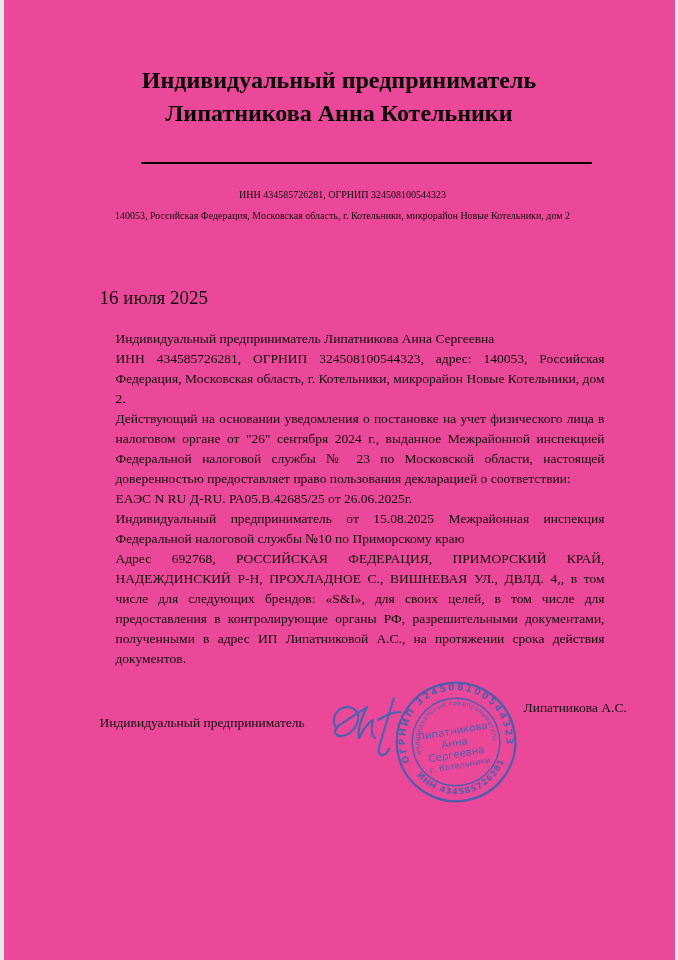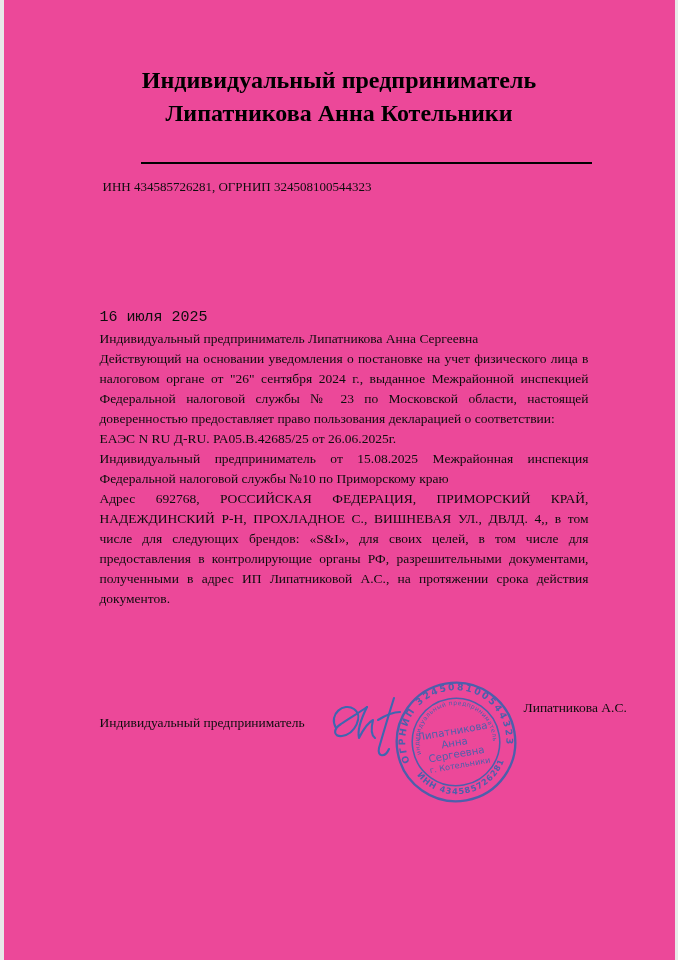--- a/index.html
+++ b/index.html
@@ -16,30 +16,29 @@
     position:absolute;top:64px;left:0;right:0;
     text-align:center;font-weight:bold;
     font-size:24px;line-height:33px;
     color:#000;
   }
   .head-rule{
     position:absolute;top:162px;left:137px;
     width:451px;height:2px;background:#000;
   }
   .head-contacts{
-    position:absolute;top:176px;left:99px;width:480px;
-    font-size:13px;line-height:21px;
+    position:absolute;top:184px;left:99px;width:480px;
+    text-align:center;font-size:10px;line-height:21px;
   }
   .doc-date{
-    position:absolute;top:309px;left:96px;
-    font-size:15px;
-    font-family:Liberation Mono, monospace;
+    position:absolute;top:287px;left:96px;
+    font-size:19px;
   }
   .doc-body{
-    position:absolute;top:329px;left:96px;width:489px;
+    position:absolute;top:329px;left:112px;width:489px;
     font-size:13.5px;line-height:20px;text-align:justify;
   }
   .doc-body p{margin:0;}
   .sig-label{
     position:absolute;top:715px;left:96px;font-size:13.5px;
   }
   .sig-name{
     position:absolute;top:700px;left:520px;font-size:13.5px;
   }
   .sig-autograph{
@@ -59,26 +58,28 @@
 
   <div class="doc-title">
     <div>Индивидуальный предприниматель</div>
     <div>Липатникова Анна Котельники</div>
   </div>
 
   <div class="head-rule"></div>
 
   <div class="head-contacts">
     <div>ИНН 434585726281, ОГРНИП 324508100544323</div>
+    <div>140053, Российская Федерация, Московская область, г. Котельники, микрорайон Новые Котельники, дом 2</div>
   </div>
 
   <div class="doc-date">16 июля 2025</div>
 
   <div class="doc-body">
     <p>Индивидуальный предприниматель Липатникова Анна Сергеевна</p>
+    <p>ИНН 434585726281, ОГРНИП 324508100544323, адрес: 140053, Российская Федерация, Московская область, г. Котельники, микрорайон Новые Котельники, дом 2.</p>
     <p>Действующий на основании уведомления о постановке на учет физического лица в налоговом органе от "26" сентября 2024 г., выданное Межрайонной инспекцией Федеральной налоговой службы № 23 по Московской области, настоящей доверенностью предоставляет право пользования декларацией о соответствии:</p>
     <p>ЕАЭС N RU Д-RU. РА05.В.42685/25 от 26.06.2025г.</p>
     <p>Индивидуальный предприниматель от 15.08.2025 Межрайонная инспекция Федеральной налоговой службы №10 по Приморскому краю</p>
     <p>Адрес 692768, РОССИЙСКАЯ ФЕДЕРАЦИЯ, ПРИМОРСКИЙ КРАЙ, НАДЕЖДИНСКИЙ Р-Н, ПРОХЛАДНОЕ С., ВИШНЕВАЯ УЛ., ДВЛД. 4,, в том числе для следующих брендов: «S&amp;I», для своих целей, в том числе для предоставления в контролирующие органы РФ, разрешительными документами, полученными в адрес ИП Липатниковой А.С., на протяжении срока действия документов.</p>
   </div>
 
   <div class="sig-label">Индивидуальный предприниматель</div>
 
   <svg class="sig-autograph" viewBox="0 0 92 78" fill="none" stroke="#3f66b0" stroke-width="2.1" stroke-linecap="round" stroke-linejoin="round">
     <path d="M14,36 C6,22 22,10 32,17 C42,24 33,42 20,44 C11,45 11,37 19,32 C28,26 38,20 45,15"></path>

